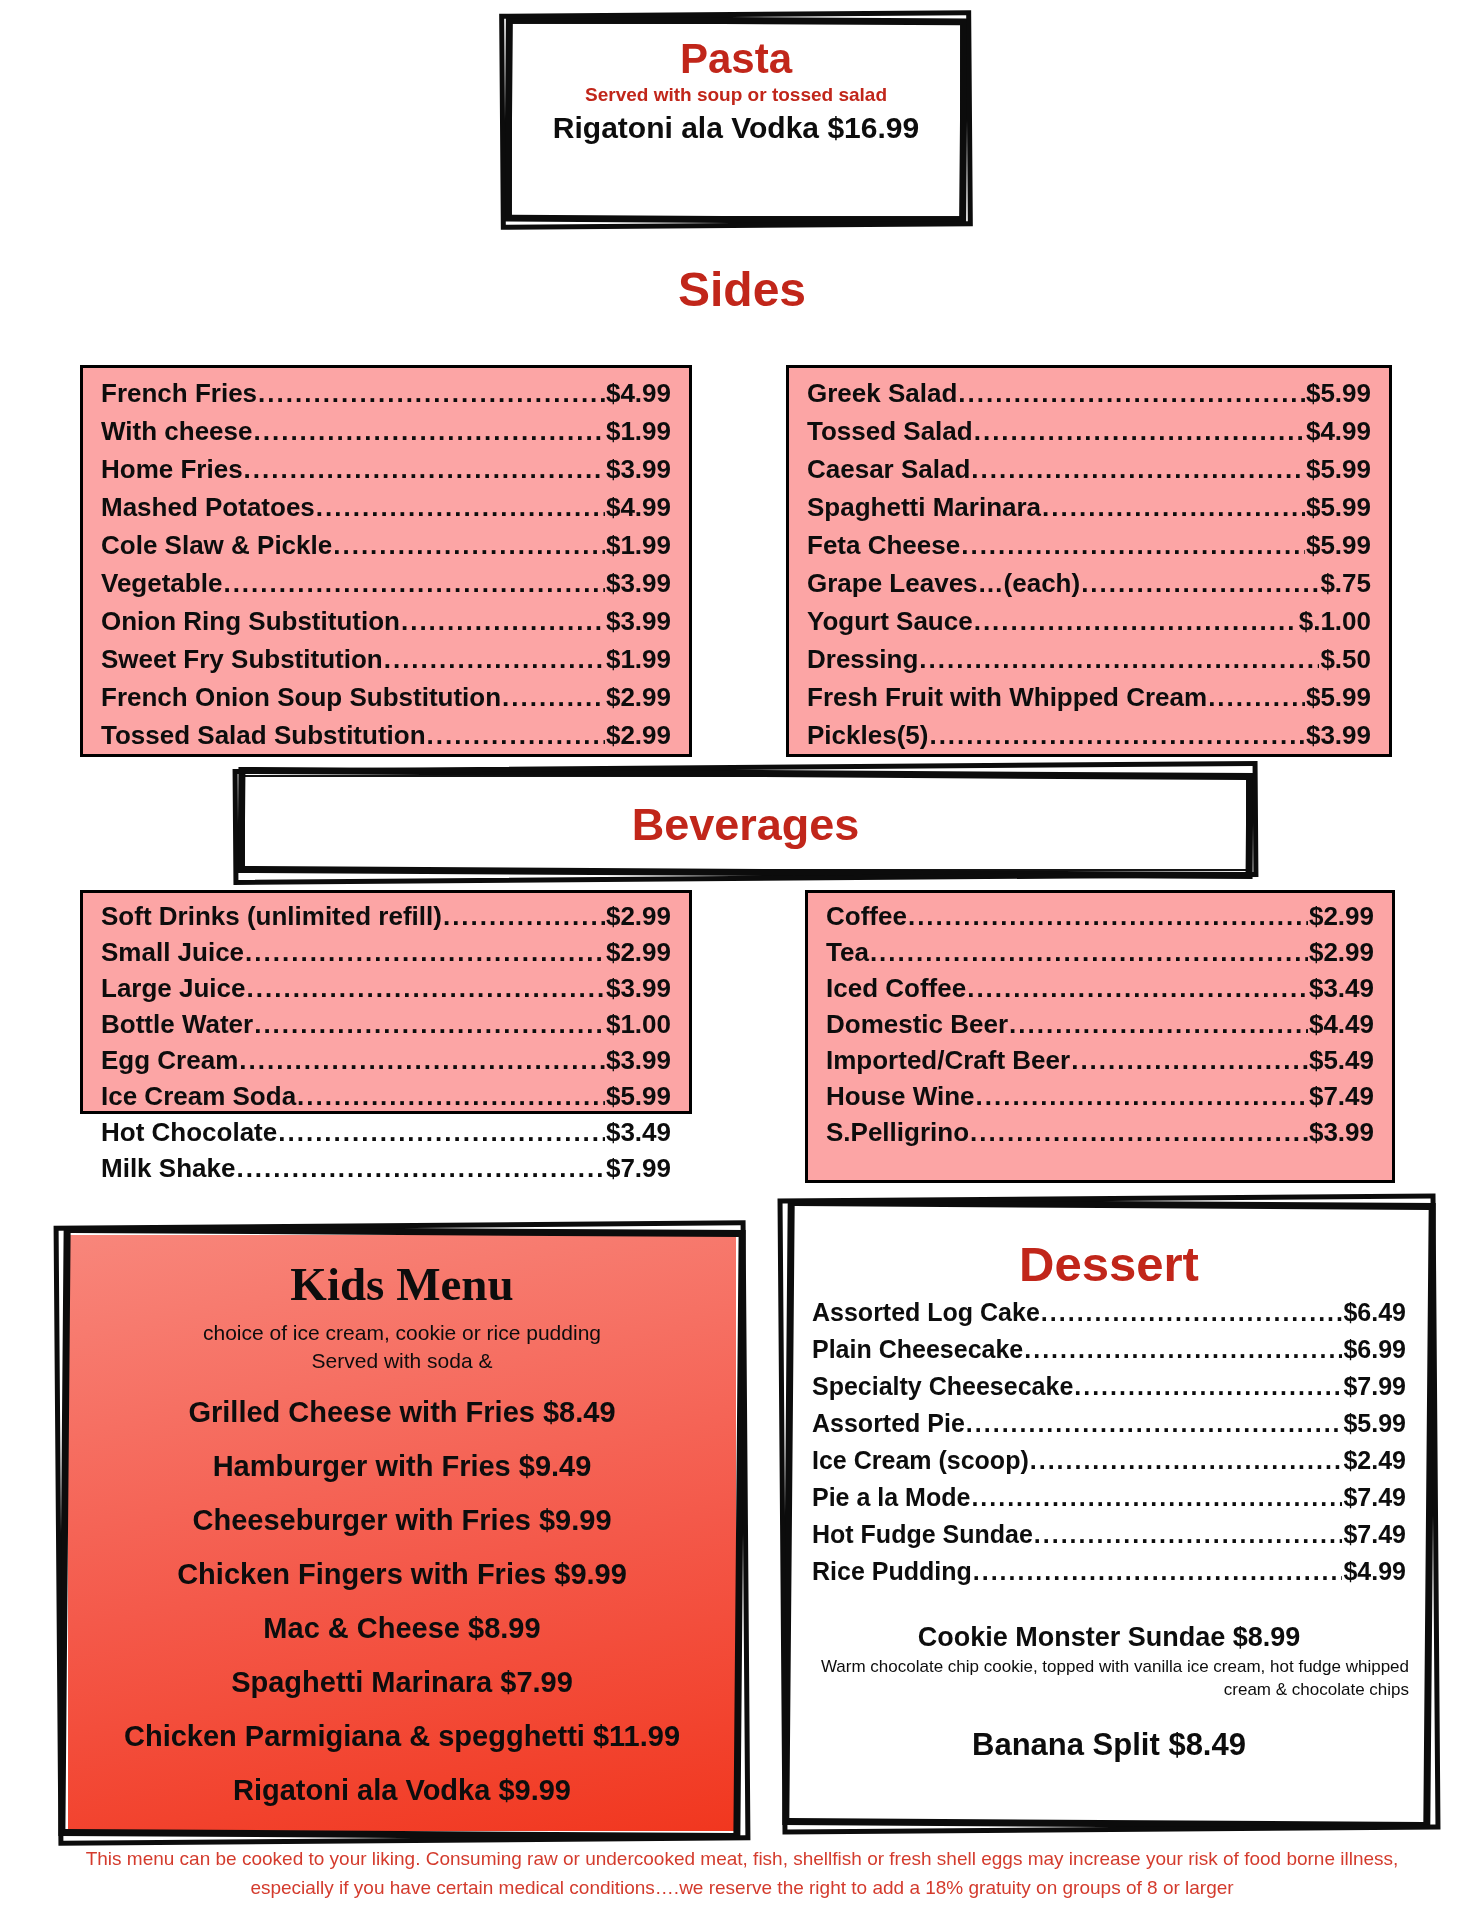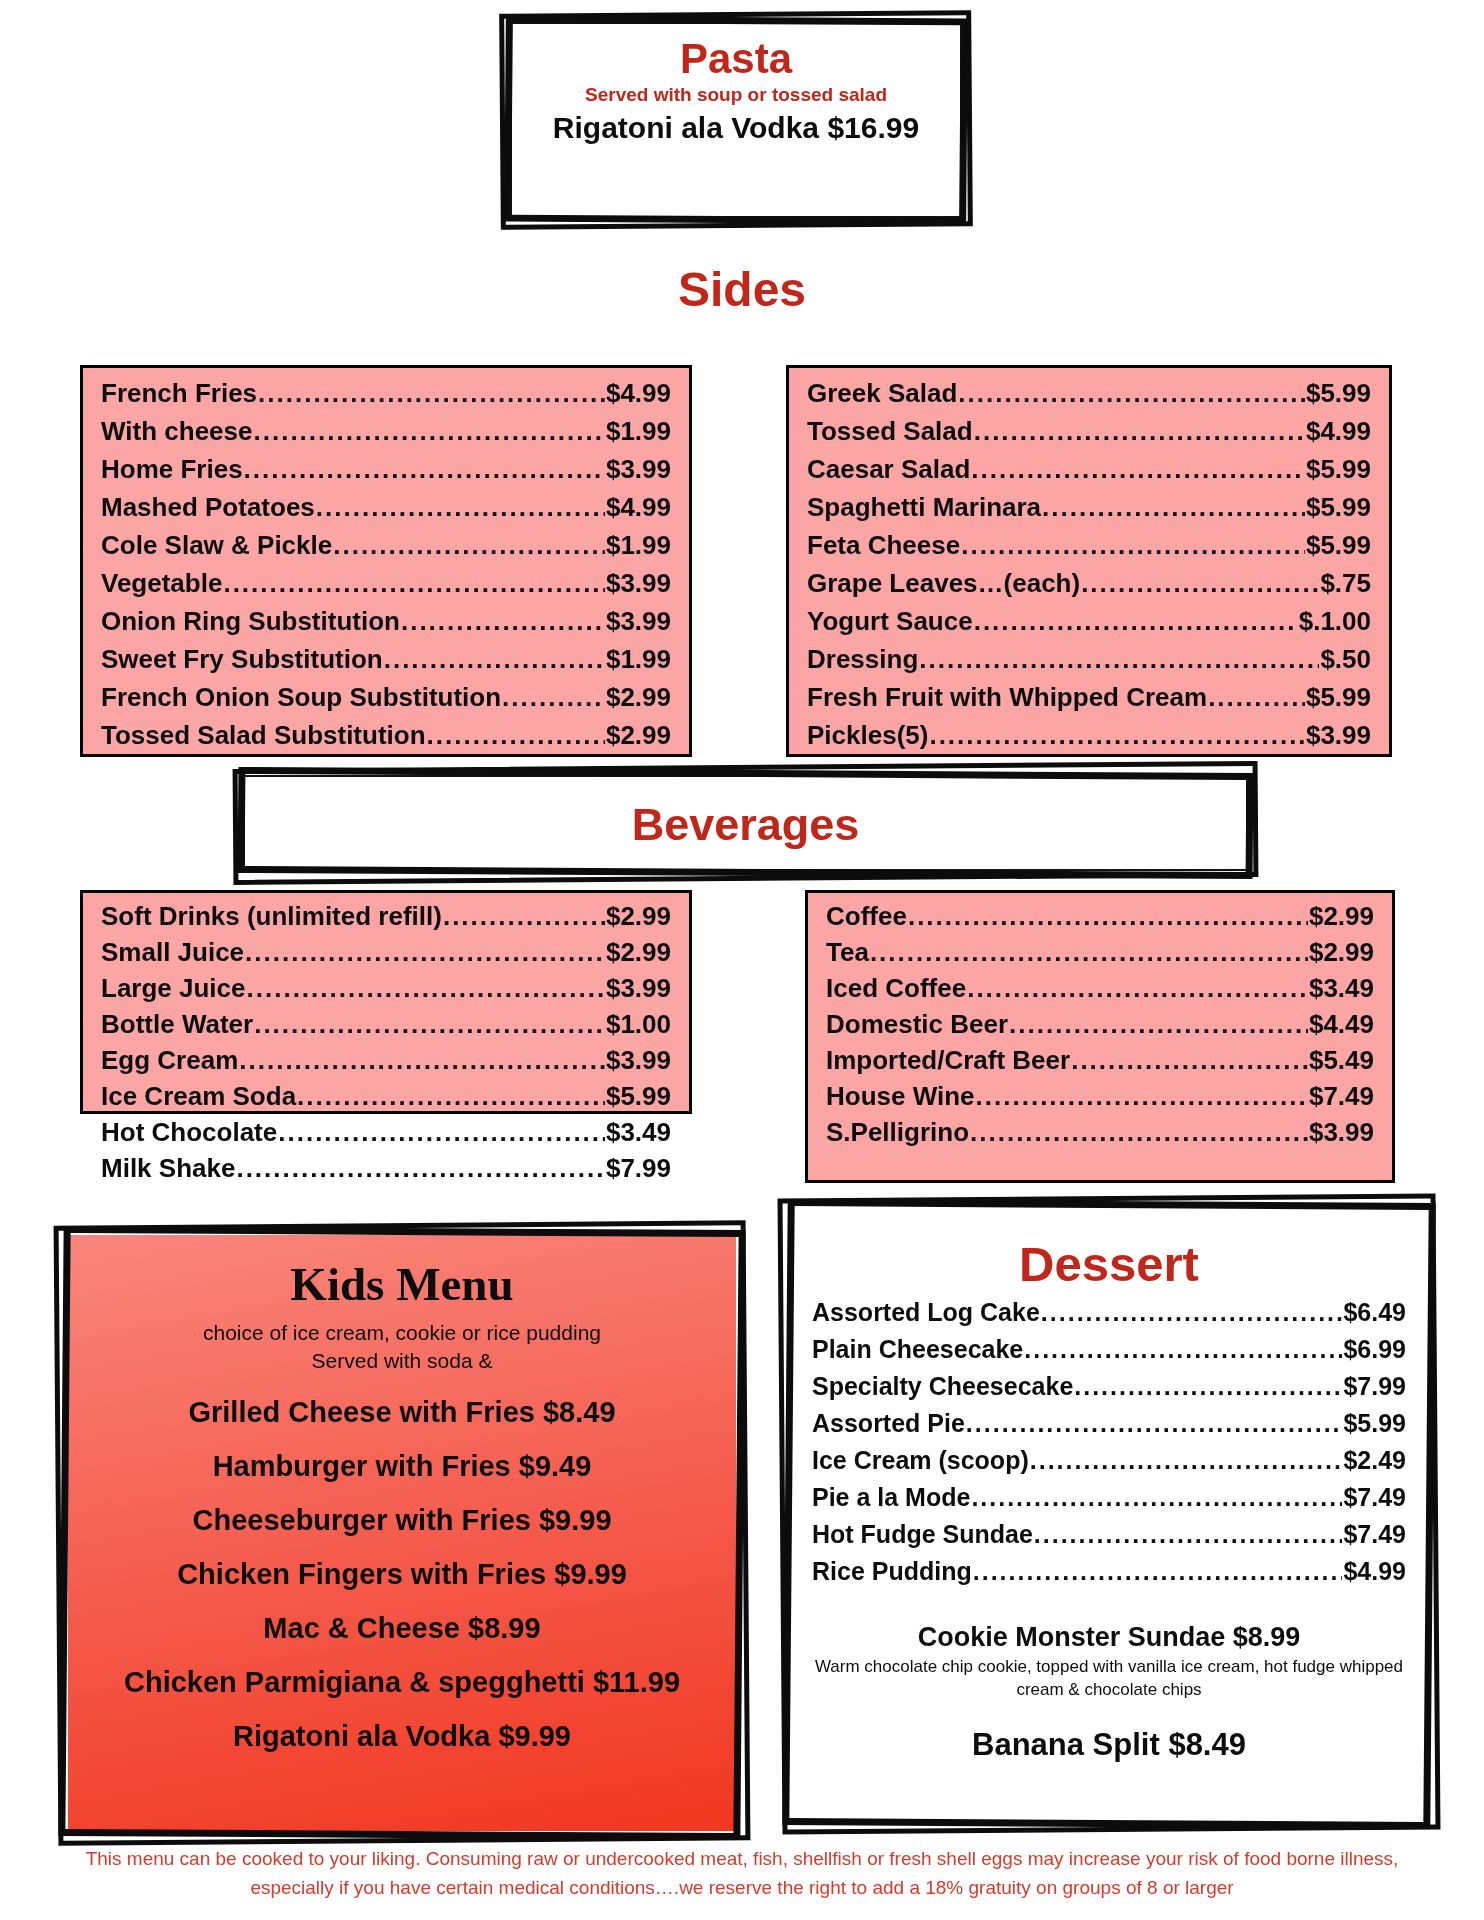--- a/index.html
+++ b/index.html
@@ -81,21 +81,21 @@
   .kids-items { margin-top: 10px; }
   .kids-item { font-size: 29px; font-weight: 700; line-height: 54px; white-space: nowrap; }
 
   
   .dessert-frame { left: 792px; top: 1208px; width: 634px; height: 612px; background: #fff; }
   .dessert-title { color: #c1261a; font-size: 49px; font-weight: 700; line-height: 56px;
                    text-align: center; margin-top: 28px; }
   .dessert-items { padding: 6px 20px 0 20px; }
   .dessert-items .row { height: 37px; font-size: 25px; }
   .special-name1 { text-align: center; font-size: 27px; font-weight: 700; margin-top: 28px; }
-  .special-desc1 { text-align: center; font-size: 17px; line-height: 23px; margin: 2px auto 0 auto; width: 600px; }
+  .special-desc1 { text-align: right; font-size: 17px; line-height: 23px; margin: 2px auto 0 auto; width: 600px; }
   .special-name2 { text-align: center; font-size: 31px; font-weight: 700; margin-top: 26px; }
   .special-desc2 { text-align: center; font-size: 20px; line-height: 27px; margin-top: 4px; white-space: nowrap; }
 
   
   .disclaimer { position: absolute; top: 1844px; left: 0; width: 100%;
                 text-align: center; color: #d43b2d; font-size: 19px; line-height: 29px; }
 </style>
 </head>
 <body>
 
@@ -349,20 +349,21 @@
         <div class="kids-item">Grilled Cheese with Fries $8.49</div>
 
         <div class="kids-item">Hamburger with Fries $9.49</div>
 
         <div class="kids-item">Cheeseburger with Fries $9.99</div>
 
         <div class="kids-item">Chicken Fingers with Fries $9.99</div>
 
         <div class="kids-item">Mac &amp; Cheese $8.99</div>
 
+        <div class="kids-item">Spaghetti Marinara $7.99</div>
 
         <div class="kids-item">Chicken Parmigiana &amp; spegghetti $11.99</div>
 
         <div class="kids-item">Rigatoni ala Vodka  $9.99</div>
       </div>
   </div>
 
   <div class="sketch dessert-frame">
     <div class="dessert-title">Dessert</div>
     <div class="dessert-items">

